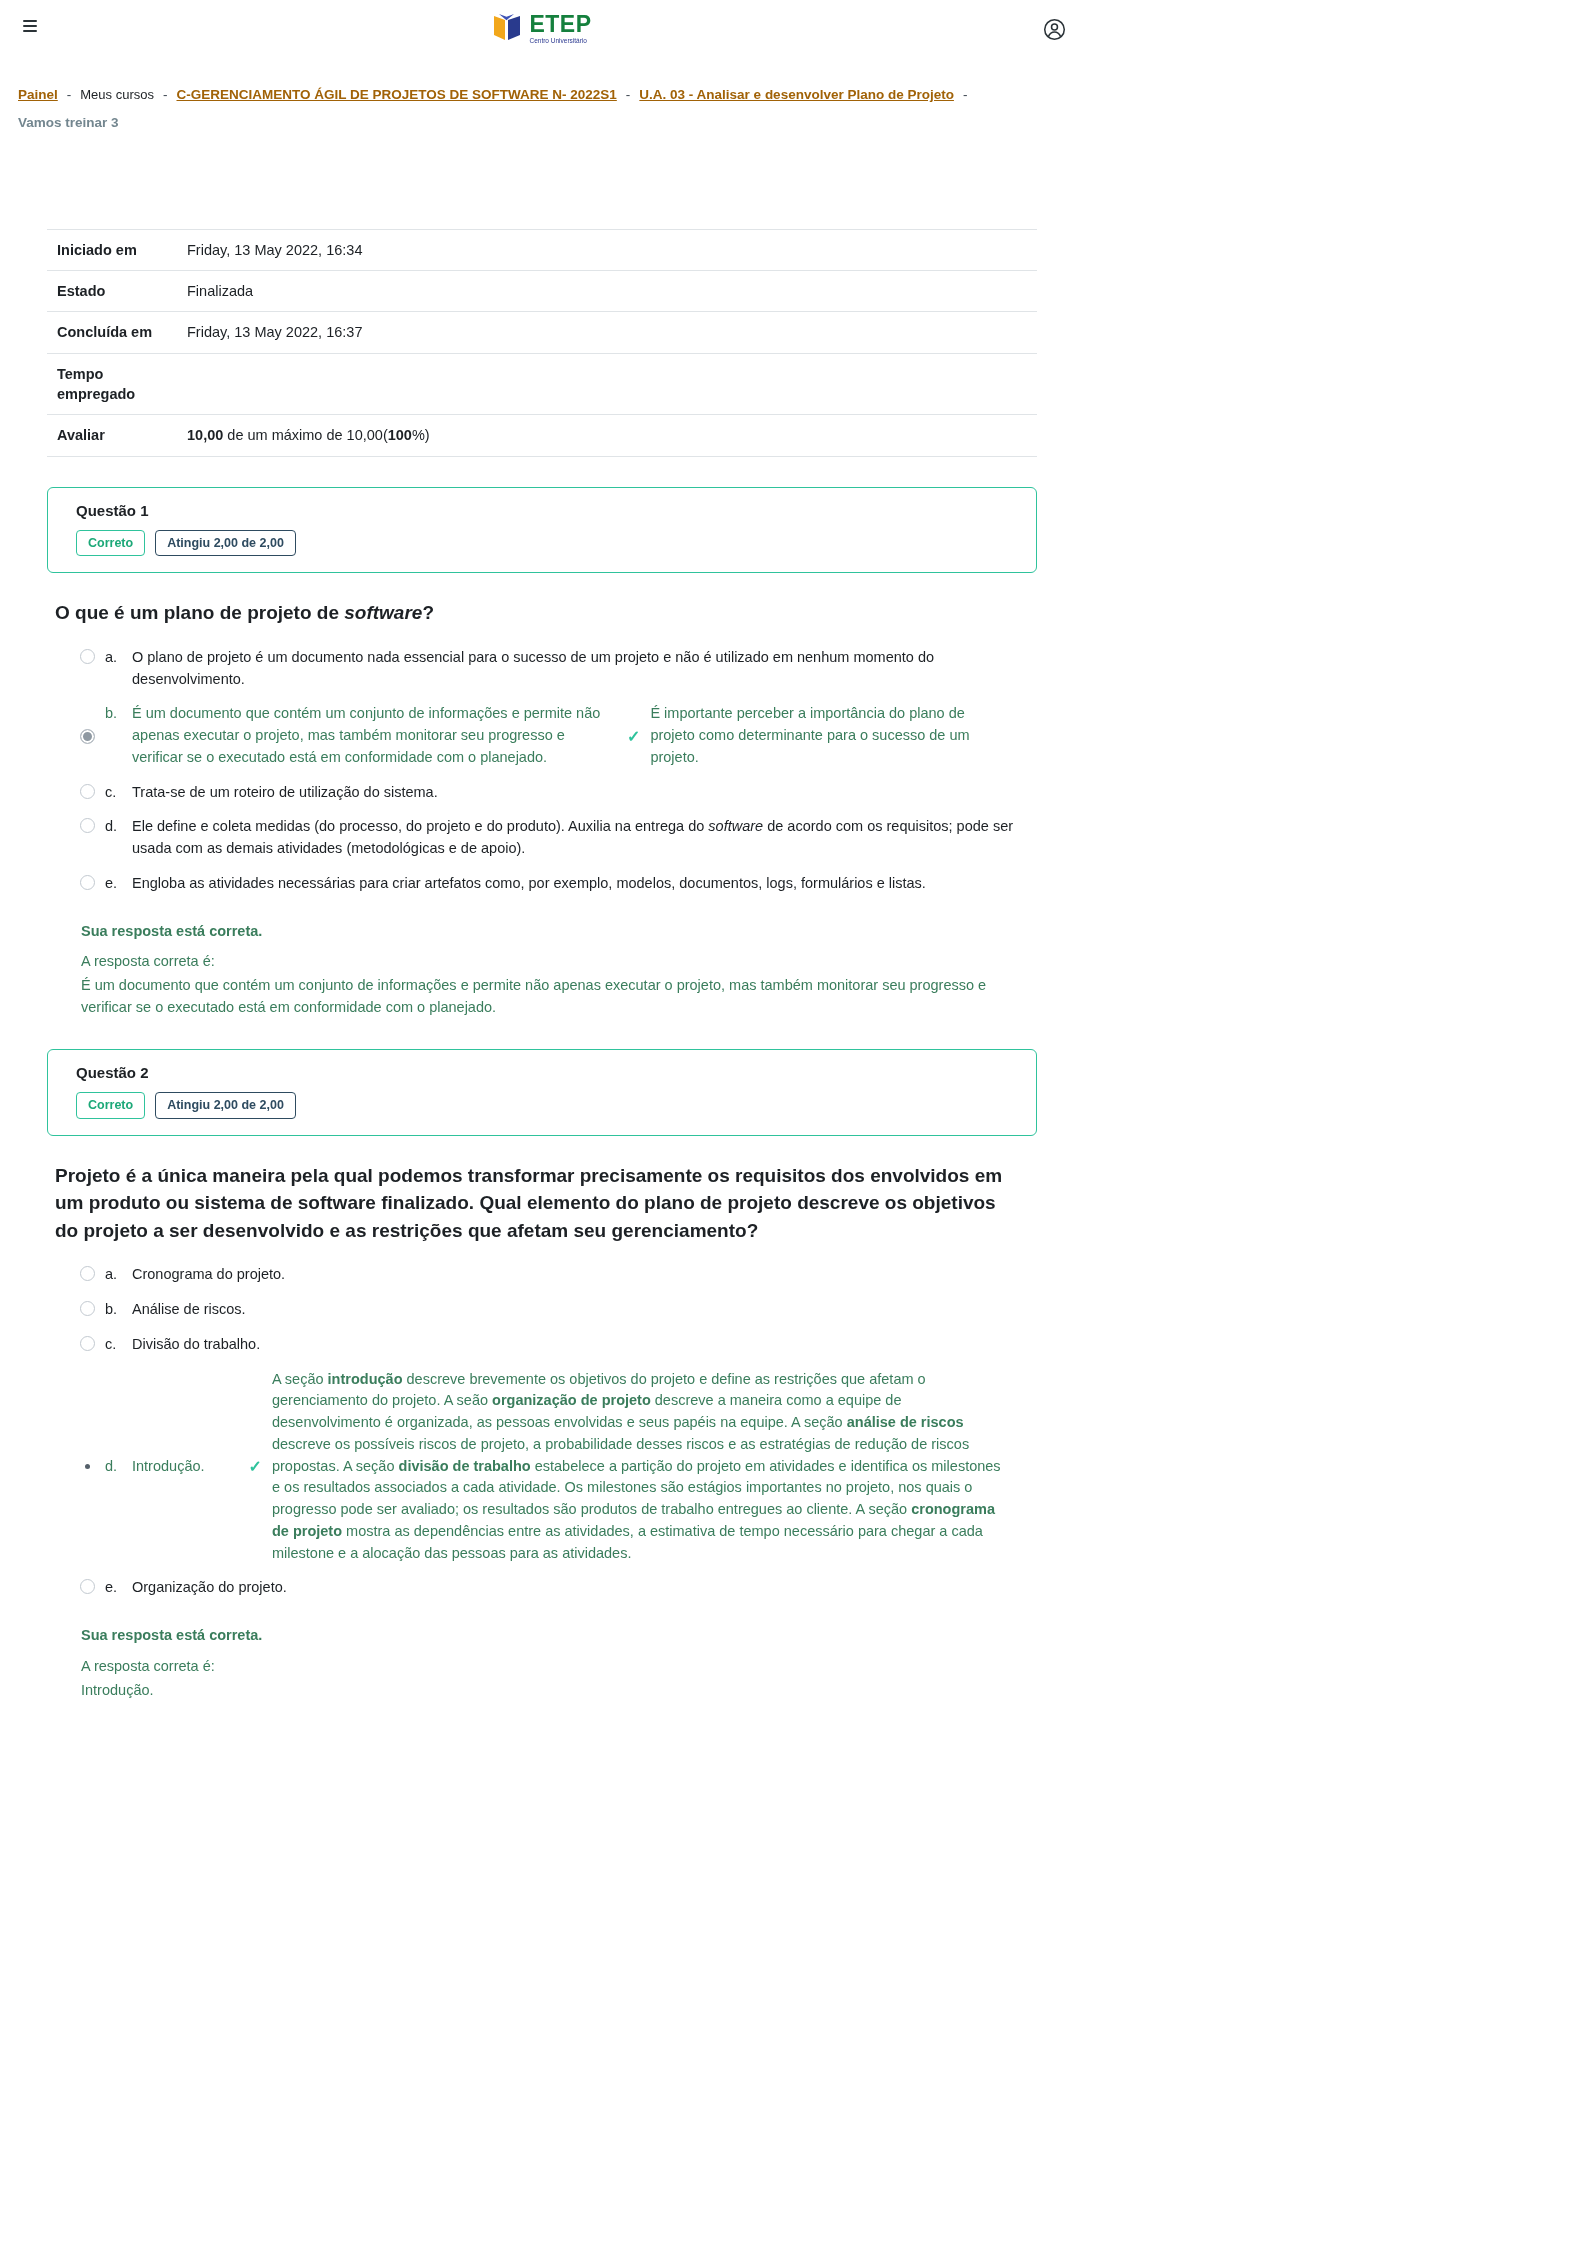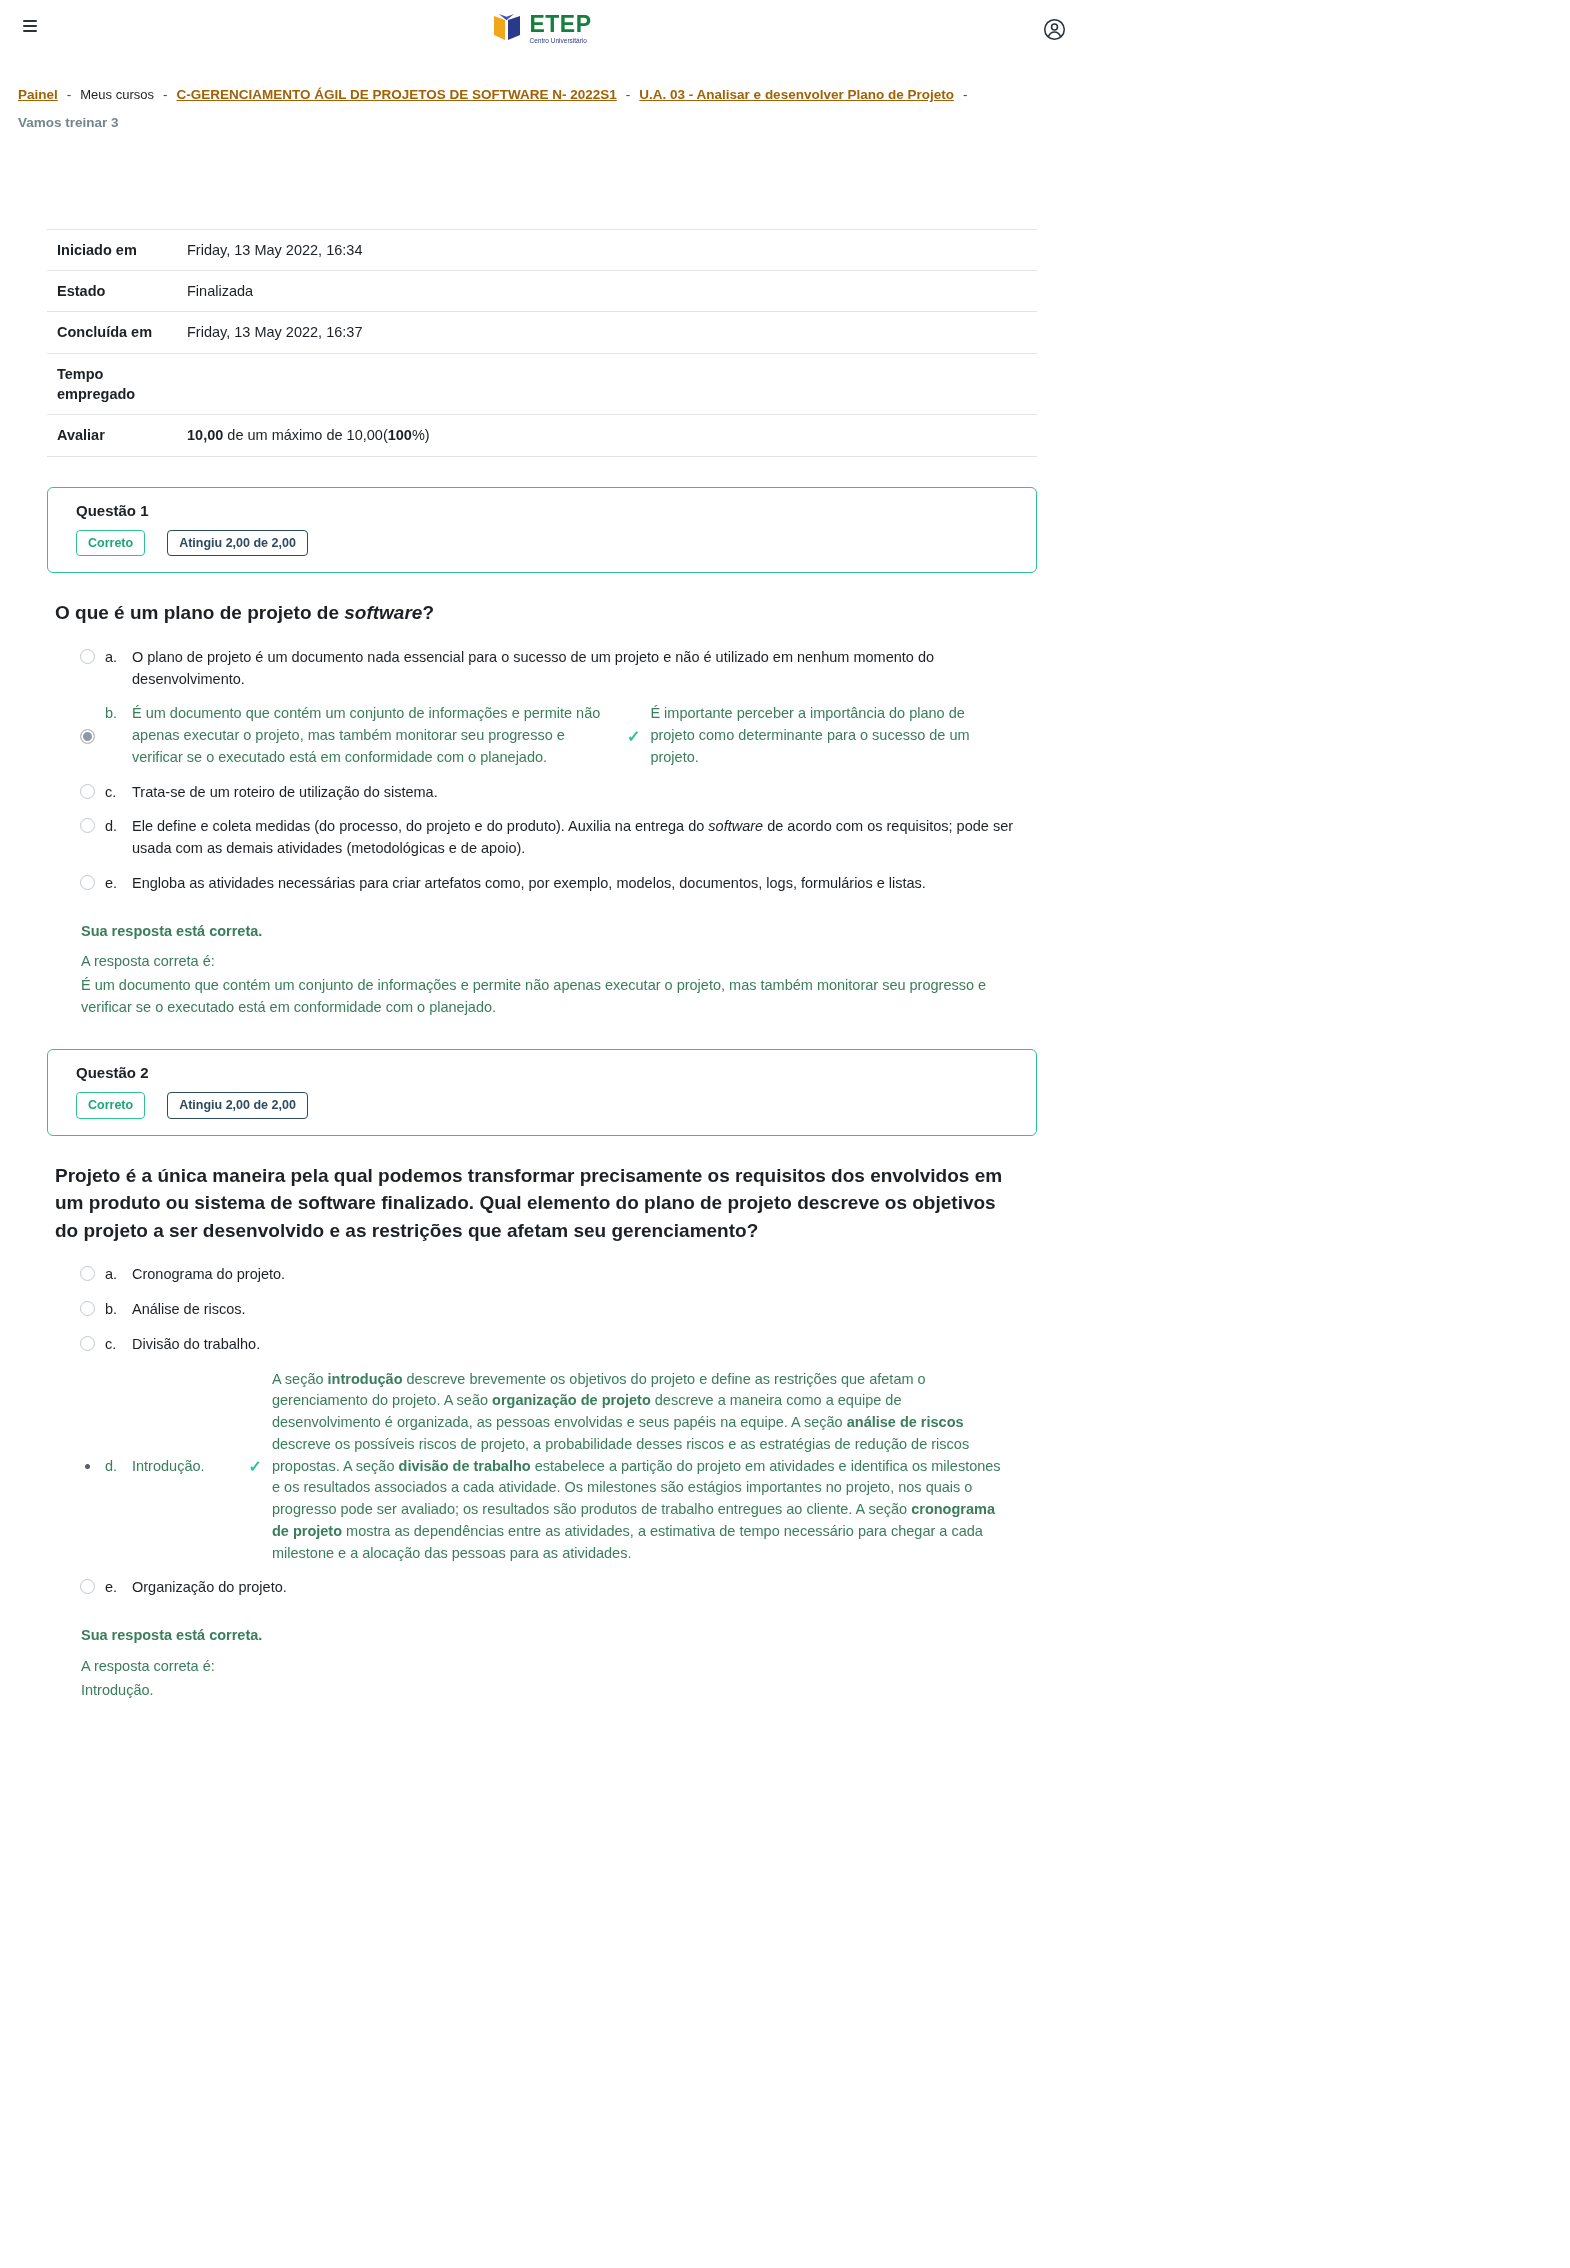--- a/index.html
+++ b/index.html
@@ -29,21 +29,21 @@
 
   
   .summary { margin-top:96px; border-bottom:1px solid #e0e4e7; }
   .s-row { display:flex; border-top:1px solid #e0e4e7; padding:10px 0 10px 10px; }
   .s-label { width:130px; font-weight:700; flex:none; padding-right:12px; line-height:1.4; }
   .s-value { flex:1; line-height:1.4; }
 
   
   .q-head { border:1.5px solid #2fc39c; border-radius:6px; padding:14px 28px 16px; margin-top:30px; }
   .q-title { font-weight:700; font-size:15px; color:#1d2125; }
-  .q-badges { display:flex; gap:22px; margin-top:11px; }
+  .q-badges { display:flex; gap:10px; margin-top:11px; }
   .badge { display:inline-block; border-radius:4px; padding:4px 11px; font-weight:700; font-size:12.5px; line-height:1.35; background:#fff; }
   .badge-correct { color:#1ca878; border:1px solid #2fc39c; }
   .badge-points { color:#2e4b60; border:1px solid #2e4b60; }
 
   .q-text { margin:26px 0 0 8px; font-weight:700; font-size:19px; line-height:1.45; max-width:950px; }
 
   .options { margin:20px 0 0 33px; }
   .option { display:flex; align-items:flex-start; gap:10px; margin-bottom:13px; cursor:pointer; }
   .option-sel { align-items:center; }
   .self-start { align-self:flex-start; }

